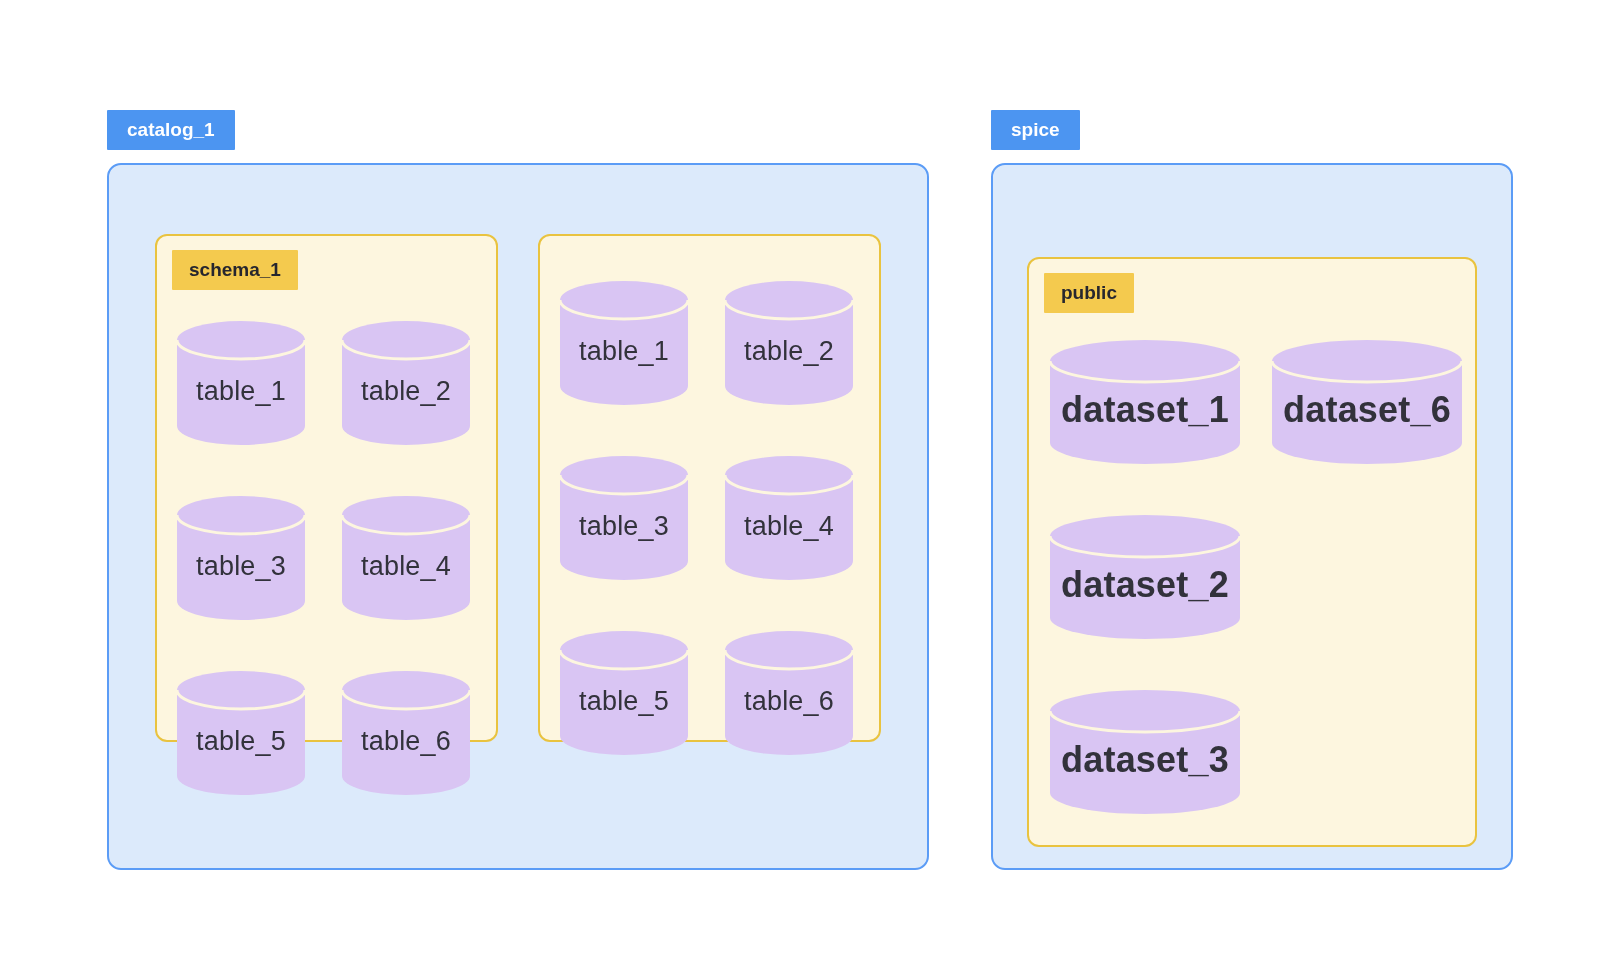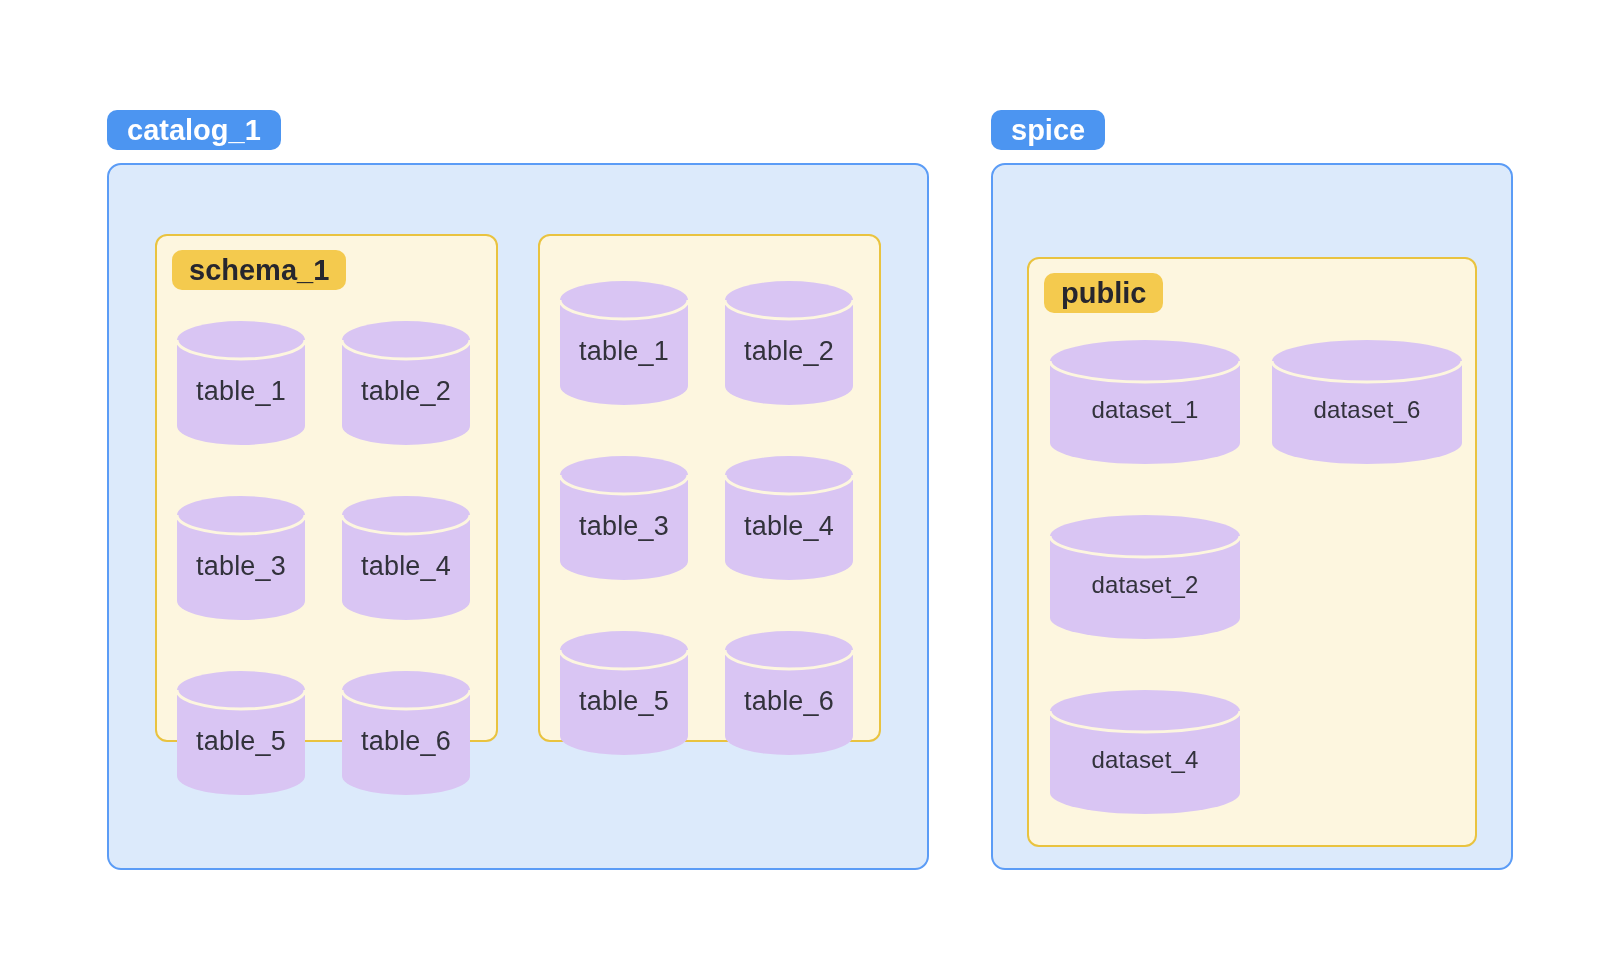--- a/index.html
+++ b/index.html
@@ -24,22 +24,22 @@
   .canvas{
     padding:110px 0 0 107px;
     display:flex;
     align-items:flex-start;
     gap:62px;
   }
   .catalog-section{display:flex;flex-direction:column;align-items:flex-start;}
   .badge{
     display:inline-block;
     height:40px;line-height:40px;
-    border-radius:10px;
-    font-size:29px;font-weight:700;
+    border-radius:1px;
+    font-size:19px;font-weight:700;
     white-space:nowrap;
   }
   .badge.blue{
     background:var(--blue-badge);
     color:var(--badge-text-light);
     padding:0 20px;
     margin-bottom:13px;
   }
   .badge.yellow{
     background:var(--yellow-badge);
@@ -91,21 +91,21 @@
   .cyl-body{fill:var(--cylinder-fill);}
   .cyl-arc{fill:none;stroke:var(--cream-fill);stroke-width:3;}
   .cyl-label{
     position:absolute;inset:0;
     display:flex;align-items:center;justify-content:center;
     padding-top:16px;
     font-size:27px;
     color:var(--label-text);
     letter-spacing:0.2px;
   }
-  .cyl.dataset .cyl-label{font-size:24px;}
+  .cyl.dataset .cyl-label{font-size:36px;font-weight:bold;}
 </style>
 </head>
 <body>
 
 <div class="canvas">
 
   <section class="catalog-section">
     <div class="badge blue">catalog_1</div>
     <div class="catalog-box left">
 
@@ -226,21 +226,21 @@
                 <path class="cyl-body" d="M0,21 A95,21 0 0 1 190,21 L190,103 A95,21 0 0 1 0,103 Z"></path>
                 <path class="cyl-arc" d="M0,21 A95,21 0 0 0 190,21"></path>
               </svg>
             <span class="cyl-label">dataset_2</span>
           </div>
           <div class="cyl dataset">
             <svg viewBox="0 0 190 124">
                 <path class="cyl-body" d="M0,21 A95,21 0 0 1 190,21 L190,103 A95,21 0 0 1 0,103 Z"></path>
                 <path class="cyl-arc" d="M0,21 A95,21 0 0 0 190,21"></path>
               </svg>
-            <span class="cyl-label">dataset_4</span>
+            <span class="cyl-label">dataset_3</span>
           </div>
           <div class="cyl dataset">
             <svg viewBox="0 0 190 124">
                 <path class="cyl-body" d="M0,21 A95,21 0 0 1 190,21 L190,103 A95,21 0 0 1 0,103 Z"></path>
                 <path class="cyl-arc" d="M0,21 A95,21 0 0 0 190,21"></path>
               </svg>
             <span class="cyl-label">dataset_6</span>
           </div>
         </div>
       </div>

